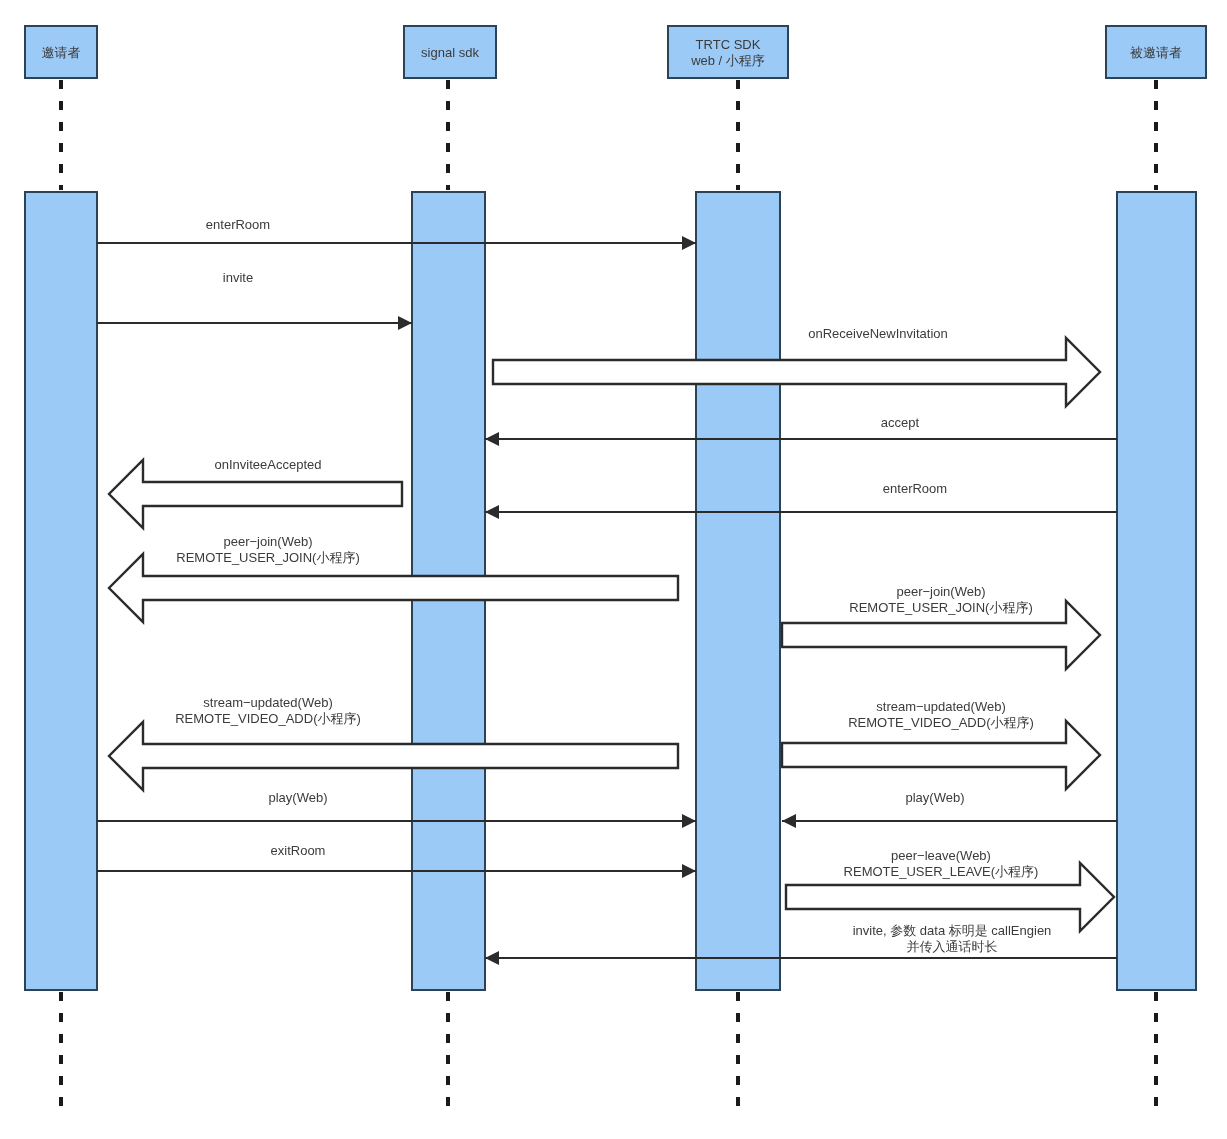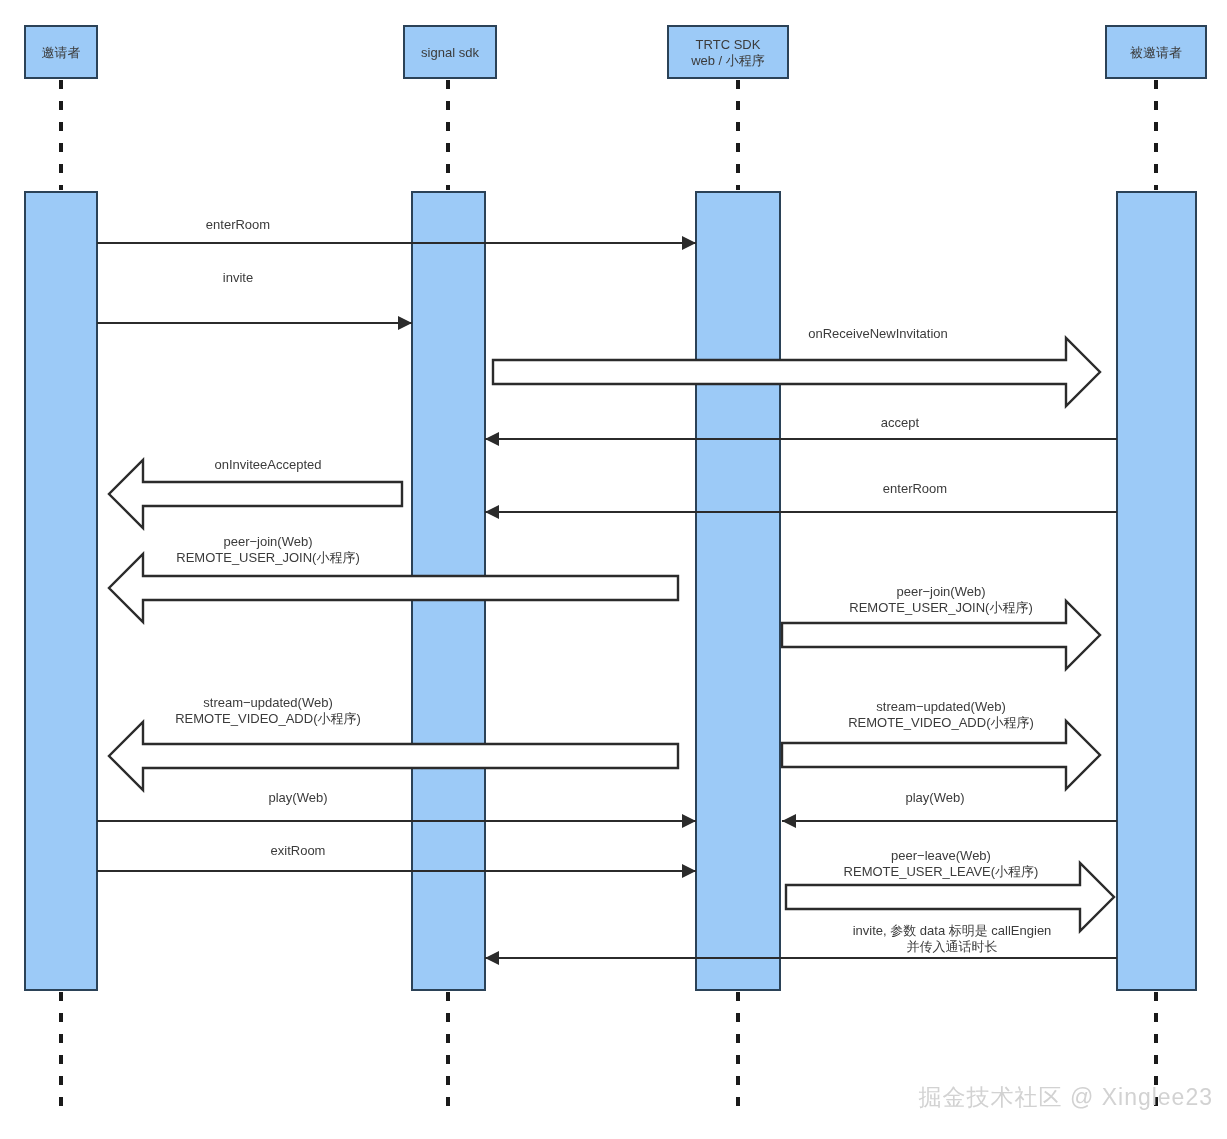--- a/index.html
+++ b/index.html
@@ -203,14 +203,13 @@
         <g>
           <text x="941" y="860" class="msg-label">peer−leave(Web)</text>
           <text x="941" y="876" class="msg-label">REMOTE_USER_LEAVE(小程序)</text>
         </g>
         <g>
           <text x="952" y="935" class="msg-label">invite, 参数 data 标明是 callEngien</text>
           <text x="952" y="951" class="msg-label">并传入通话时长</text>
         </g>
       </g>
   </svg>
-  <div class="watermark">掘金技术社区 @ Xinglee23</div>
 </div>
 
 </body></html>

